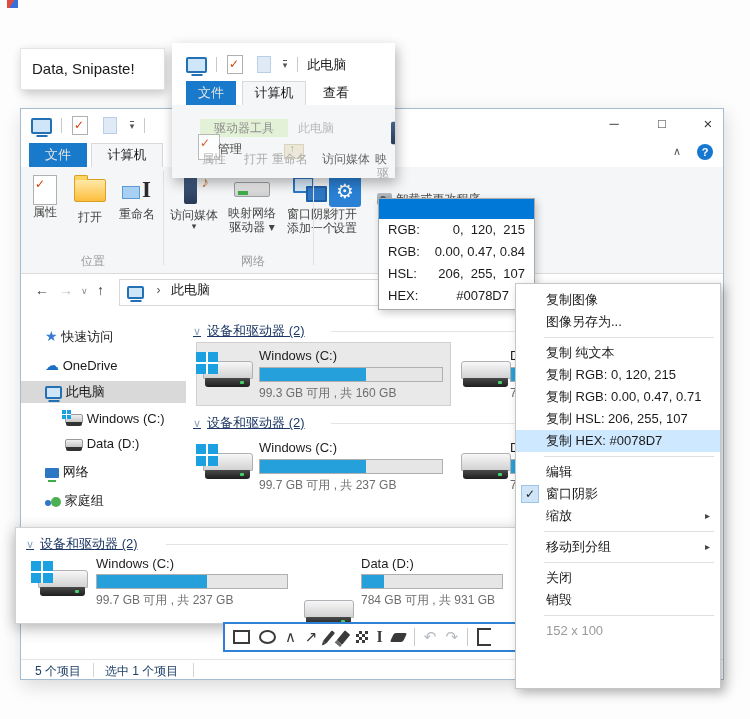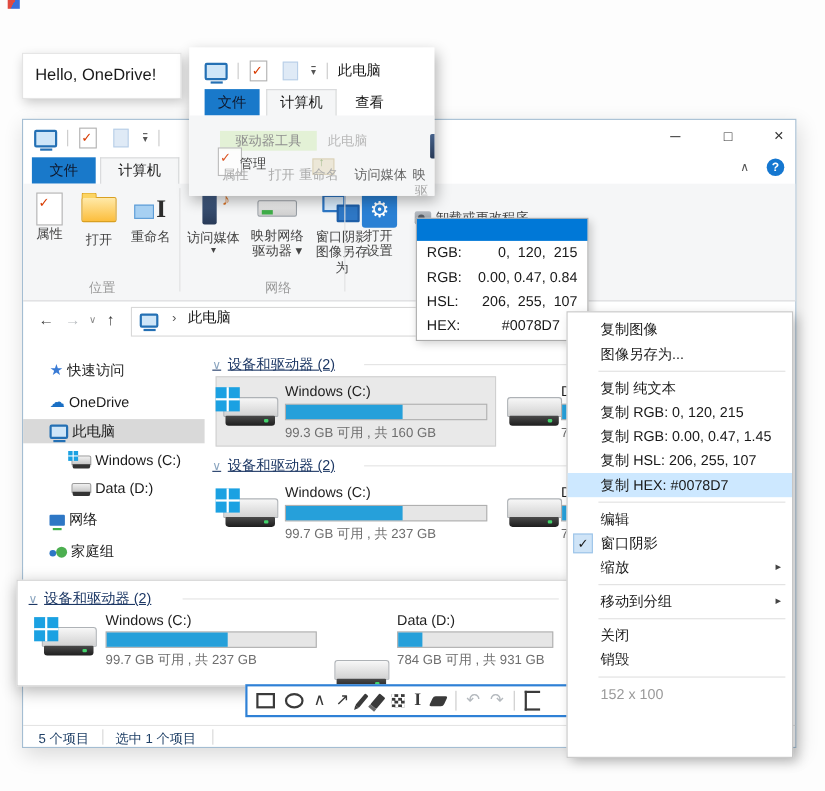--- a/index.html
+++ b/index.html
@@ -19,21 +19,21 @@
   .monitor-sm{width:13px;height:9px;border-width:2px;}
   .checkdoc{display:inline-block;width:14px;height:17px;background:#fff;border:1px solid #b0b0b0;position:relative;vertical-align:middle;}
   .checkdoc::after{content:"✓";position:absolute;left:1px;top:0;color:#d83b01;font-size:12px;font-weight:bold;line-height:16px;}
   .blankdoc{display:inline-block;width:12px;height:15px;background:#dfeaf6;border:1px solid #b9cfe8;vertical-align:middle;}
   .qat-sep{display:inline-block;width:1px;height:15px;background:#c9c9c9;vertical-align:middle;margin:0 5px;}
   .qat-dd{display:inline-block;color:#555;font-size:9px;vertical-align:middle;border-top:1px solid #555;line-height:8px;}
   
   .capbtn{width:30px;height:22px;text-align:center;line-height:22px;font-size:13px;color:#333;}
   
   .tab{height:24px;line-height:24px;text-align:center;font-size:13px;}
-  .tab-file{background:#1979ca;color:#0f172a;}
+  .tab-file{background:#1979ca;color:#e5e5e5;}
   .tab-active{background:#f5f6f7;border:1px solid #d8d9da;border-bottom:none;line-height:22px;}
   .helpq{width:16px;height:16px;border-radius:50%;background:#1577d0;color:#fff;font-size:11px;font-weight:bold;text-align:center;line-height:16px;}
   
   .ribbon{background:#f5f6f7;border-bottom:1px solid #dadbdc;}
   .rlabel{font-size:12px;color:#444;text-align:center;line-height:14px;}
   .vsep{width:1px;background:#e0e1e2;}
   .grouplabel{font-size:12px;color:#9a9a9a;text-align:center;}
   .fold-ic{display:inline-block;width:30px;height:21px;background:linear-gradient(#ffe9a8,#fcbe3d);border:1px solid #d9a021;border-radius:2px;position:relative;}
   .fold-ic::before{content:"";position:absolute;top:-5px;left:-1px;width:12px;height:4px;background:#fcd462;border:1px solid #d9a021;border-bottom:none;border-radius:2px 2px 0 0;}
   .rename-ic{display:inline-block;position:relative;width:34px;height:26px;}
@@ -125,21 +125,21 @@
   .upfold::after{content:"↑";position:absolute;left:4px;top:-3px;color:#7aa05a;font-size:11px;font-weight:bold;}
 </style>
 </head>
 <body>
 
 <div id="stage">
 
   <div class="abs tray-ic"></div>
 
   <div class="abs hello">
-    <span>Hello, OneDrive!</span>
+    <span>Data, Snipaste!</span>
   </div>
 
   <div class="abs win main-win">
 
     <div class="abs" style="left:10px;top:7px;">
       <span class="monitor-ic"></span>
       <span class="qat-sep"></span>
       <span class="checkdoc"></span>
       <span style="display:inline-block;width:6px;"></span>
       <span class="blankdoc"></span>
@@ -180,21 +180,21 @@
         <div class="rlabel" style="font-size:9px;line-height:8px;">▾</div>
       </div>
       <div class="abs" style="left:202px;top:9px;width:58px;text-align:center;">
         <span class="mapdrv-ic"></span>
         <div class="rlabel">映射网络</div>
         <div class="rlabel">驱动器 ▾</div>
       </div>
       <div class="abs" style="left:262px;top:8px;width:56px;text-align:center;">
         <span class="netloc-ic"></span>
         <div class="rlabel">窗口阴影</div>
-        <div class="rlabel">图像另存为</div>
+        <div class="rlabel">添加一个</div>
       </div>
       <div class="abs grouplabel" style="left:146px;top:86px;width:172px;">网络</div>
       <div class="abs vsep" style="left:292px;top:4px;height:94px;"></div>
 
       <div class="abs" style="left:300px;top:8px;width:48px;text-align:center;">
         <span class="gear-ic">⚙</span>
         <div class="rlabel">打开</div>
         <div class="rlabel">设置</div>
       </div>
       <div class="abs" style="left:356px;top:22px;white-space:nowrap;">
@@ -407,21 +407,21 @@
     <span class="tool-sep"></span>
     <span class="tool tool-part"></span>
   </div>
 
   <div class="abs cmenu">
     <div class="mi">复制图像</div>
     <div class="mi">图像另存为...</div>
     <div class="msep"></div>
     <div class="mi">复制 纯文本</div>
     <div class="mi">复制 RGB: 0, 120, 215</div>
-    <div class="mi">复制 RGB: 0.00, 0.47, 1.45</div>
+    <div class="mi">复制 RGB: 0.00, 0.47, 0.71</div>
     <div class="mi">复制 HSL: 206, 255, 107</div>
     <div class="mi" style="background: rgb(205, 232, 255);">复制 HEX: #0078D7</div>
     <div class="msep"></div>
     <div class="mi">编辑</div>
     <div class="mi">
       <span class="chkbox">✓</span>
       <span>窗口阴影</span>
     </div>
     <div class="mi">
       <span>缩放</span>

